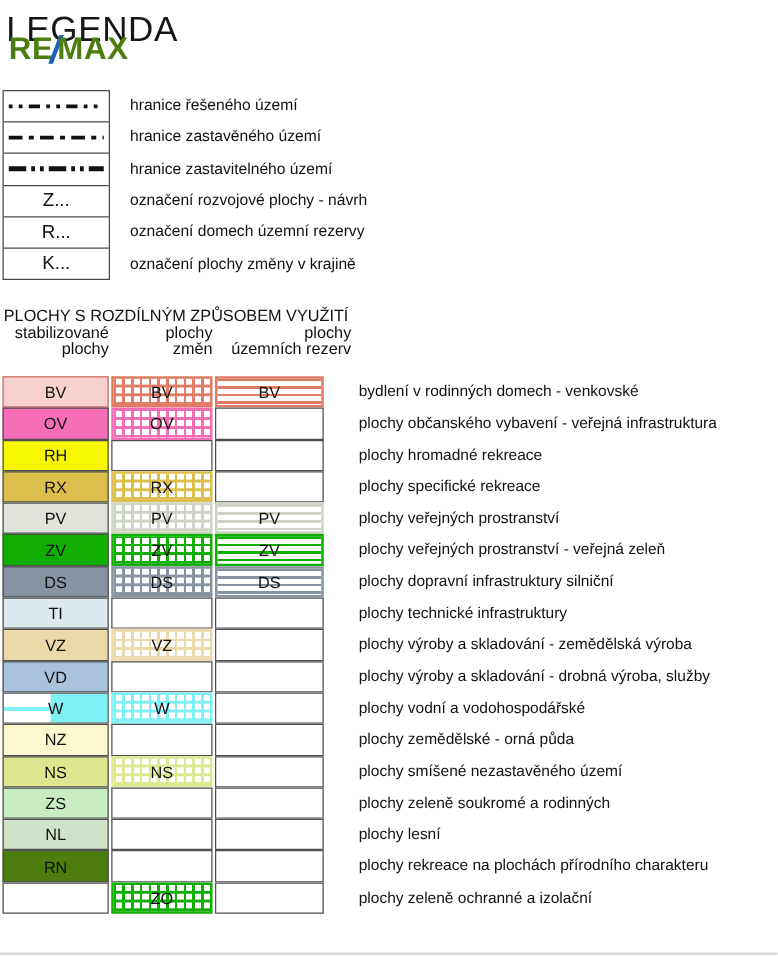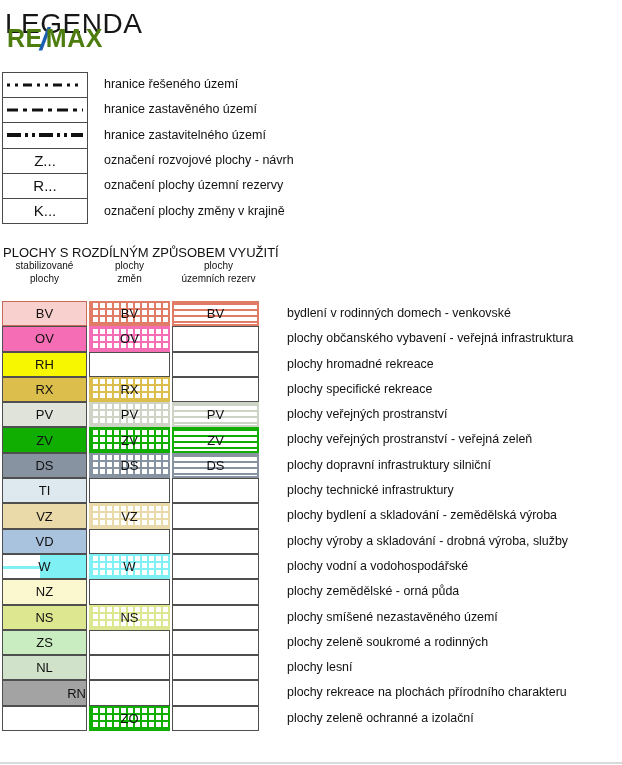--- a/index.html
+++ b/index.html
@@ -19,21 +19,21 @@
                 box-sizing:border-box;display:flex;flex-direction:column;background:#fff}
   .b-row{flex:1;border-bottom:1px solid #4a4a4a;display:flex;align-items:center;
          justify-content:center;box-sizing:border-box}
   .b-row:last-child{border-bottom:none}
   .b-code{font-size:15px}
   .boundary-labels{left:104px;top:72px}
   .b-label{height:25.33px;line-height:25.33px;font-size:12.5px;white-space:nowrap}
 
   
   .section-title{left:3px;top:245px;font-size:13px;white-space:nowrap}
-  .col-head{top:259px;font-size:10px;line-height:13px;text-align:center}
+  .col-head{top:259px;font-size:13px;line-height:13px;text-align:right}
   .ch1{left:2px;width:85px}
   .ch2{left:89px;width:81px}
   .ch3{left:156px;width:125px}
 
   .lu-table{left:2px;top:301px}
   .lu-row{display:flex;height:25.3px;align-items:stretch}
   .lu-cell{box-sizing:border-box;display:flex;align-items:center;justify-content:center;
            font-size:13px;background:#fff}
   .c1{width:85px}
   .c2{width:81px;margin-left:2px}
@@ -75,21 +75,21 @@
     </div>
     <div class="b-row">
       <span class="b-code">K...</span>
     </div>
   </div>
 <div class="abs boundary-labels">
     <div class="b-label">hranice řešeného území</div>
     <div class="b-label">hranice zastavěného území</div>
     <div class="b-label">hranice zastavitelného území</div>
     <div class="b-label">označení rozvojové plochy - návrh</div>
-    <div class="b-label">označení plochy územní rezervy</div>
+    <div class="b-label">označení domech územní rezervy</div>
     <div class="b-label">označení plochy změny v krajině</div>
   </div>
 
 <div class="abs section-title">PLOCHY S ROZDÍLNÝM ZPŮSOBEM VYUŽITÍ</div>
 
 <div class="abs col-head ch1">
   <div>stabilizované</div>
   <div>plochy</div>
 </div>
 <div class="abs col-head ch2">
@@ -187,21 +187,21 @@
       <div class="desc">plochy technické infrastruktury</div>
     </div>
     <div class="lu-row">
       <div class="lu-cell c1" style="background-color: rgb(234, 217, 169); border: 1px solid rgb(79, 79, 79);">
         <span>VZ</span>
       </div>
       <div class="lu-cell c2" style="background-color: rgb(255, 255, 255); background-image: repeating-linear-gradient(0deg, rgb(234, 217, 169) 0px, rgb(234, 217, 169) 2px, transparent 2px, transparent 7px), repeating-linear-gradient(90deg, rgb(234, 217, 169) 0px, rgb(234, 217, 169) 2px, transparent 2px, transparent 7px); border: 2px solid rgb(234, 217, 169);">
         <span>VZ</span>
       </div>
       <div class="lu-cell c3 empty"></div>
-      <div class="desc">plochy bydlení a skladování - zemědělská výroba</div>
+      <div class="desc">plochy výroby a skladování - zemědělská výroba</div>
     </div>
     <div class="lu-row">
       <div class="lu-cell c1" style="background-color: rgb(169, 195, 222); border: 1px solid rgb(79, 79, 79);">
         <span>VD</span>
       </div>
       <div class="lu-cell c2 empty"></div>
       <div class="lu-cell c3 empty"></div>
       <div class="desc">plochy výroby a skladování -  drobná výroba, služby</div>
     </div>
     <div class="lu-row">
@@ -242,21 +242,21 @@
     </div>
     <div class="lu-row">
       <div class="lu-cell c1" style="background-color: rgb(208, 226, 202); border: 1px solid rgb(79, 79, 79);">
         <span>NL</span>
       </div>
       <div class="lu-cell c2 empty"></div>
       <div class="lu-cell c3 empty"></div>
       <div class="desc">plochy lesní</div>
     </div>
     <div class="lu-row">
-      <div class="lu-cell c1" style="background-color: #a3a3a3; border: 1px solid rgb(79, 79, 79); justify-content: flex-end;">
+      <div class="lu-cell c1" style="background-color: #4d7c0f; border: 1px solid rgb(79, 79, 79);">
         <span>RN</span>
       </div>
       <div class="lu-cell c2 empty"></div>
       <div class="lu-cell c3 empty"></div>
       <div class="desc">plochy rekreace na plochách přírodního charakteru</div>
     </div>
     <div class="lu-row">
       <div class="lu-cell c1 empty"></div>
       <div class="lu-cell c2" style="background-color: rgb(255, 255, 255); background-image: repeating-linear-gradient(0deg, rgb(15, 174, 0) 0px, rgb(15, 174, 0) 2px, transparent 2px, transparent 7px), repeating-linear-gradient(90deg, rgb(15, 174, 0) 0px, rgb(15, 174, 0) 2px, transparent 2px, transparent 7px); border: 2px solid rgb(15, 174, 0);">
         <span>ZO</span>

